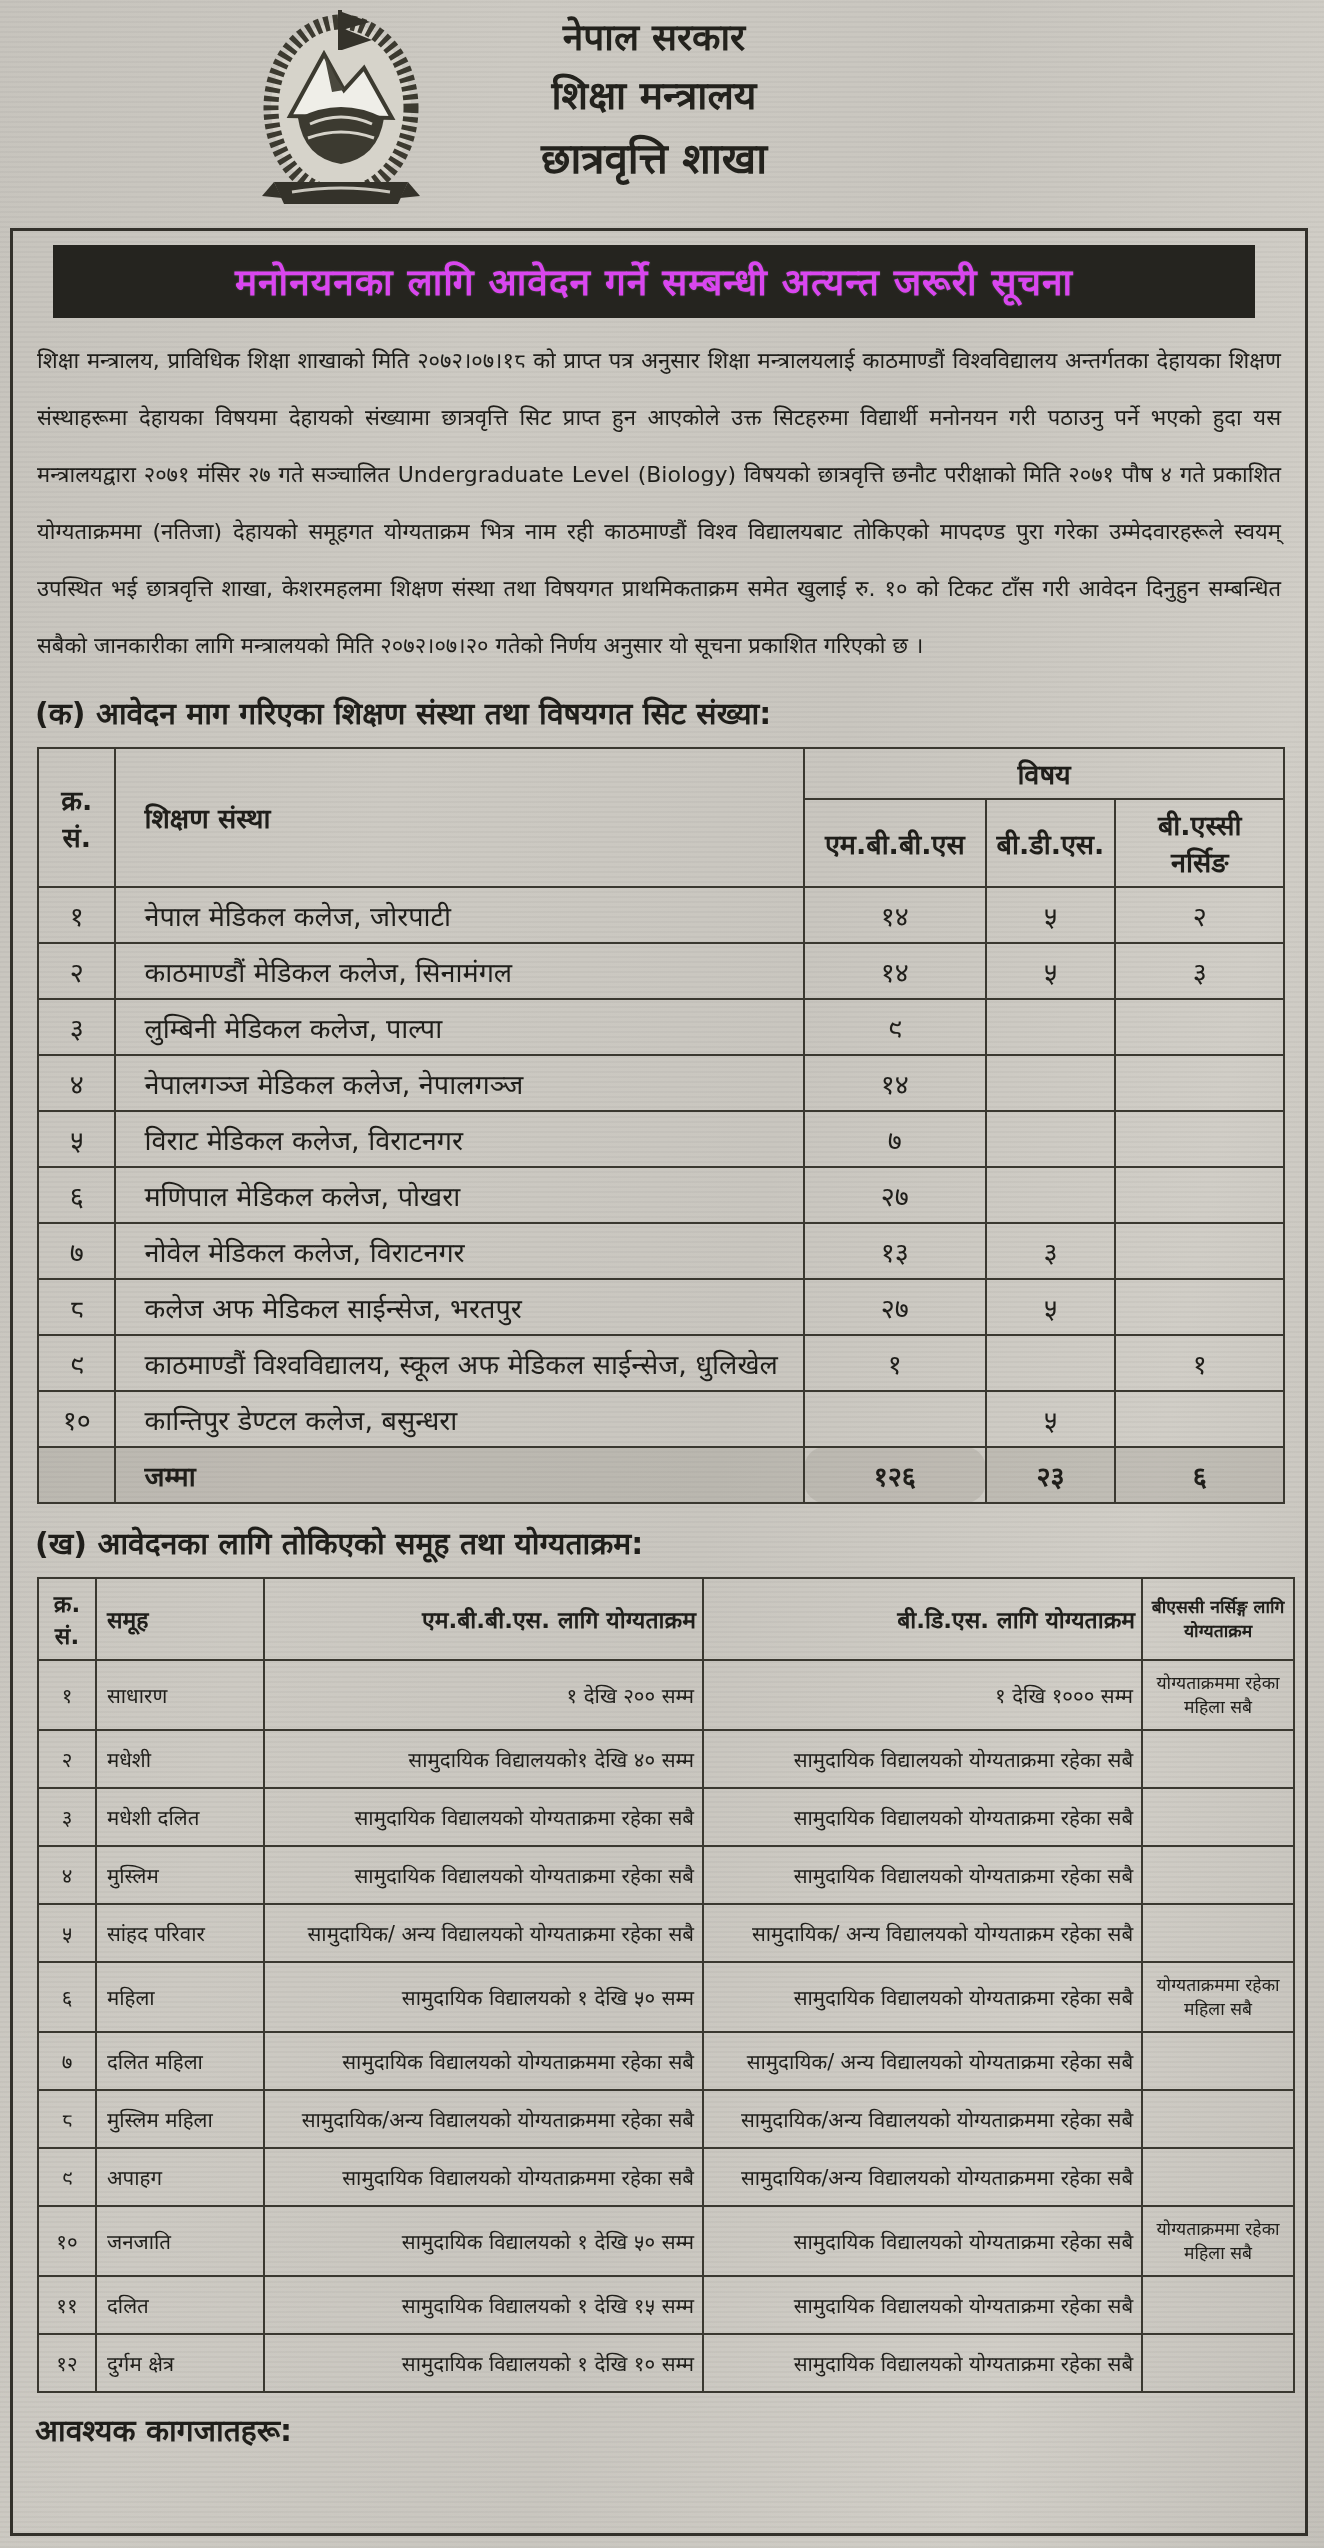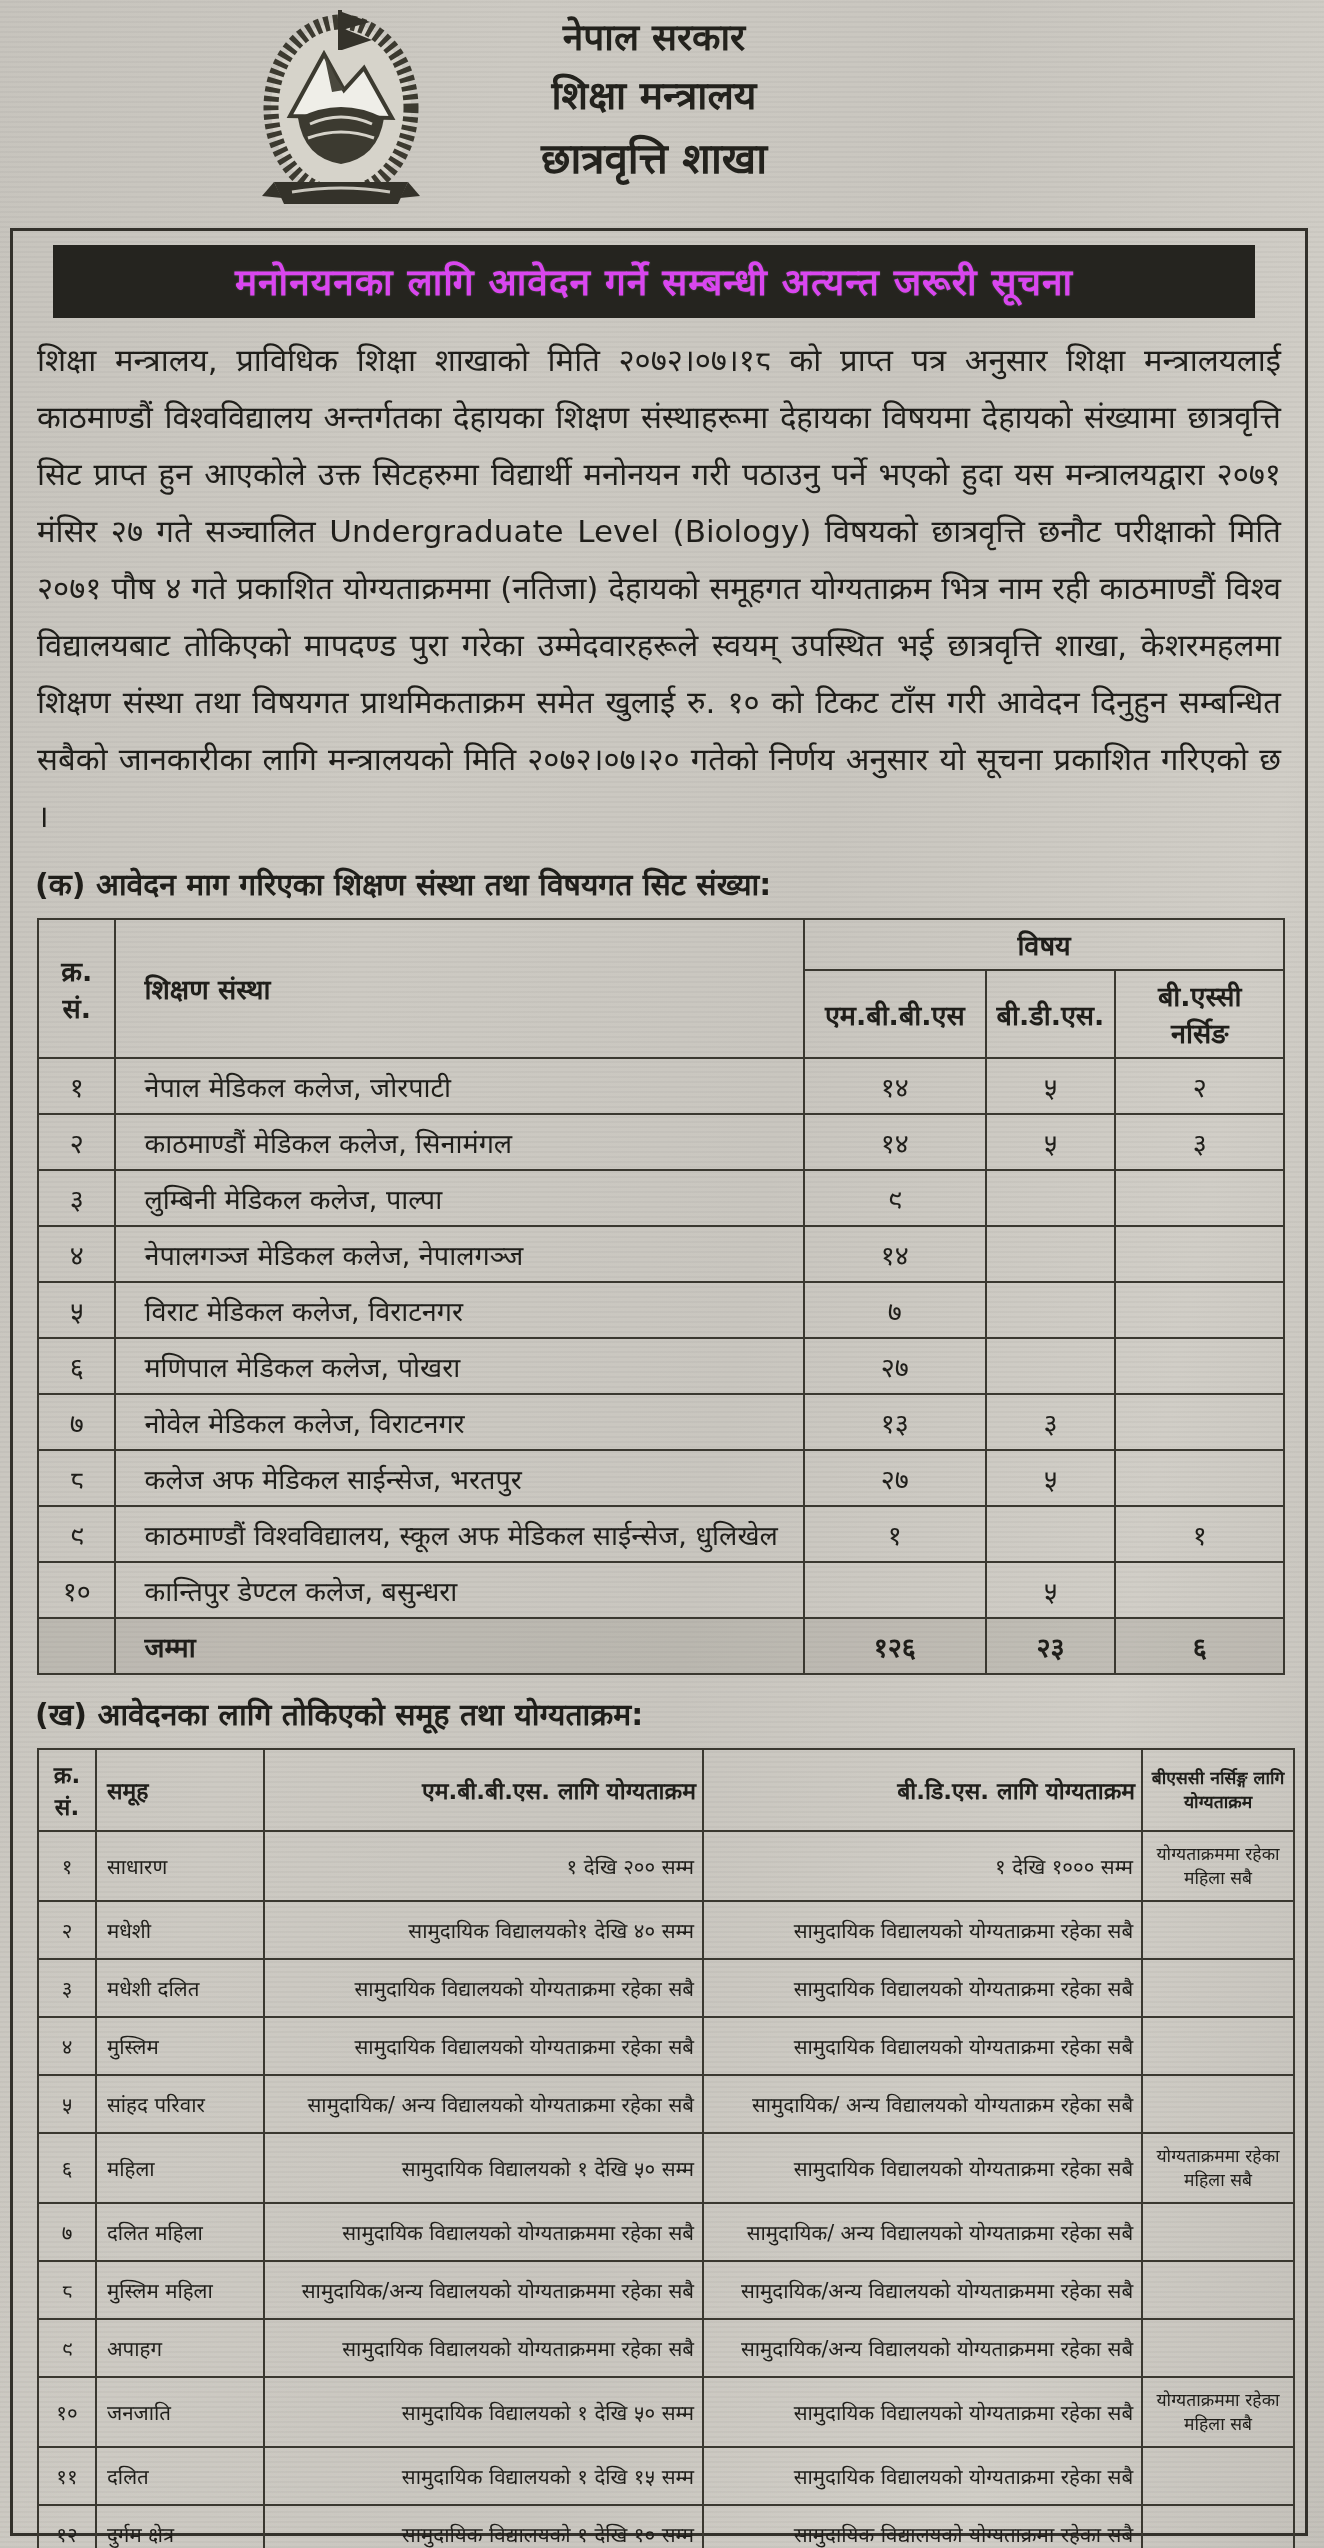--- a/index.html
+++ b/index.html
@@ -42,37 +42,37 @@
     color:#d946ef;
     text-align:center;
     font-size:37px;font-weight:bold;
     padding:10px 6px 12px;
     margin:2px 28px 14px 18px;
     letter-spacing:1px;
     text-shadow:0 0 2px rgba(255,255,255,.25);
   }
   
   .intro{
-    font-size:31px;line-height:57px;
+    font-size:22px;line-height:57px;
     text-align:justify;
     margin:10px 2px 8px;
   }
   
   .sec-heading{font-size:30px;font-weight:bold;margin:18px 0 14px;}
   
   table{border-collapse:collapse;width:1248px;margin:4px 0 8px 2px;}
   th,td{border:2px solid #3a3830;padding:6px 10px;box-sizing:border-box;}
   th{font-weight:bold;}
   
   .t1 th{font-size:27px;}
   .t1 td{font-size:27px;height:56px;}
   .t1 .sn{width:78px;text-align:center;}
   .t1 .inst{width:700px;text-align:left;padding-left:28px;}
   .t1 .num{text-align:center;}
-  .t1 .mbbs{width:182px;}
+  .t1 .mbbs{width:182px;border-radius:21px;}
   .t1 .bds{width:118px;}
   .t1 .nur{width:170px;}
   .t1 tr.total td{font-weight:bold;background:rgba(120,118,108,0.18);}
   
   .t2{width:1258px;}
   .t2 th{font-size:23px;padding:8px 6px;}
   .t2 td{font-size:20.5px;padding:10px 8px;height:58px;}
   .t2 .sn{width:58px;text-align:center;}
   .t2 .group{width:168px;text-align:left;padding-left:10px;}
   .t2 .crit{width:440px;text-align:right;padding-left:14px;}

